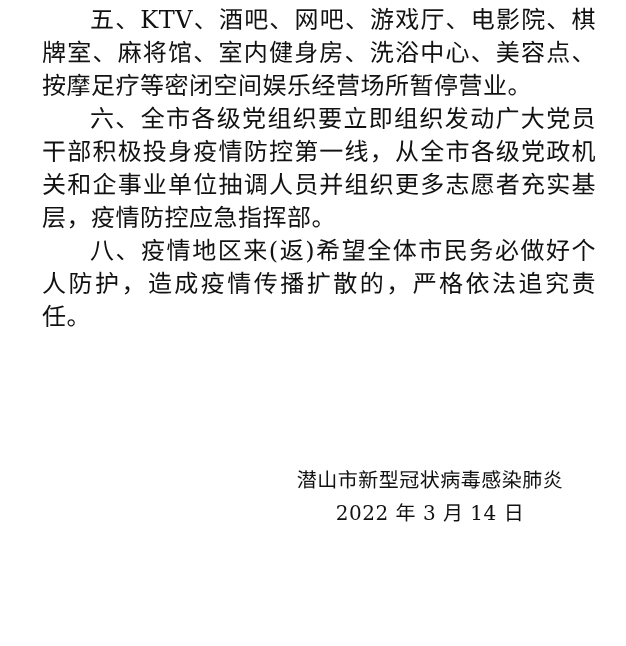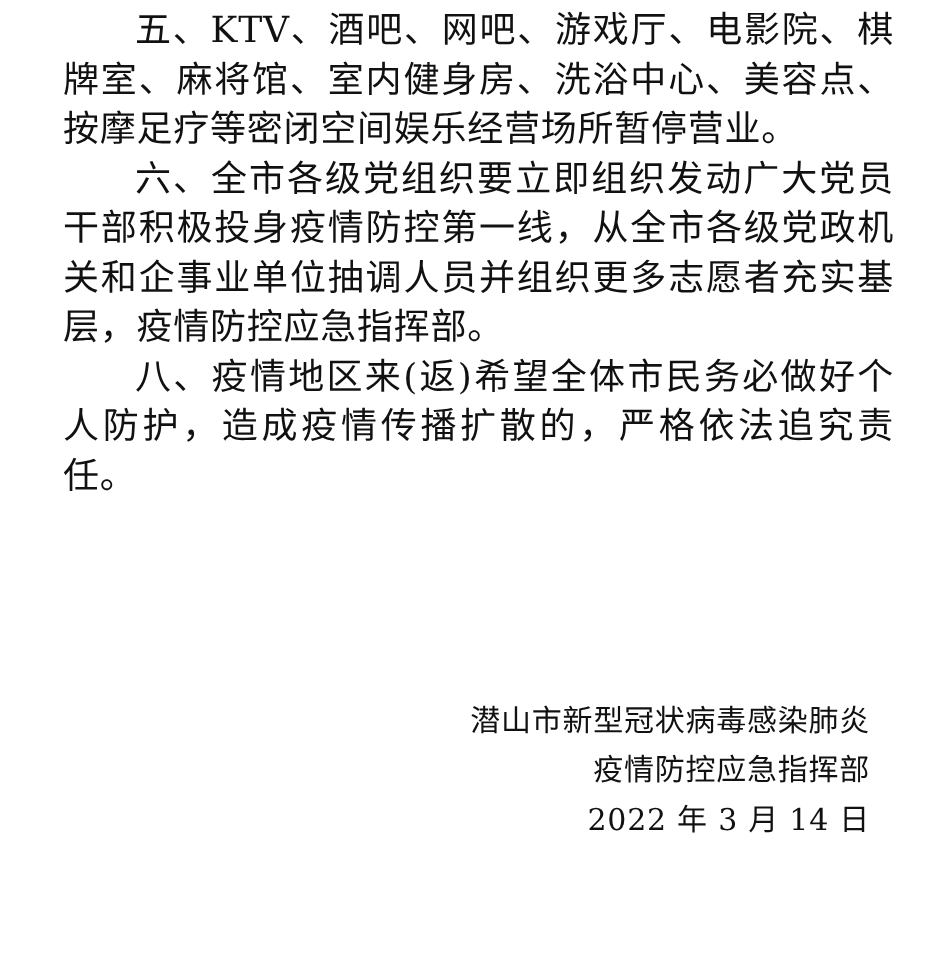--- a/index.html
+++ b/index.html
@@ -30,21 +30,21 @@
     text-align: justify;
     text-justify: inter-ideograph;
     text-indent: 2em;
     color: #111111;
   }
   .signature {
     position: absolute;
     top: 464px;
     left: 280px;
     width: 300px;
-    text-align: right;
+    text-align: center;
   }
   .sig-line {
     font-size: 20px;
     line-height: 33px;
     letter-spacing: 0.5px;
     color: #111111;
     white-space: nowrap;
   }
 </style>
 </head>
@@ -52,16 +52,15 @@
 
 <div class="page">
   <div class="body-text">
     <p class="para">五、KTV、酒吧、网吧、游戏厅、电影院、棋牌室、麻将馆、室内健身房、洗浴中心、美容点、按摩足疗等密闭空间娱乐经营场所暂停营业。</p>
     <p class="para">六、全市各级党组织要立即组织发动广大党员干部积极投身疫情防控第一线，从全市各级党政机关和企事业单位抽调人员并组织更多志愿者充实基层，疫情防控应急指挥部。</p>
     <p class="para">八、疫情地区来(返)希望全体市民务必做好个人防护，造成疫情传播扩散的，严格依法追究责任。</p>
   </div>
 
   <div class="signature">
     <div class="sig-line">潜山市新型冠状病毒感染肺炎</div>
-    <div class="sig-line">疫情防控应急指挥部</div>
     <div class="sig-line">2022 年 3 月 14 日</div>
   </div>
 </div>
 
 </body></html>

